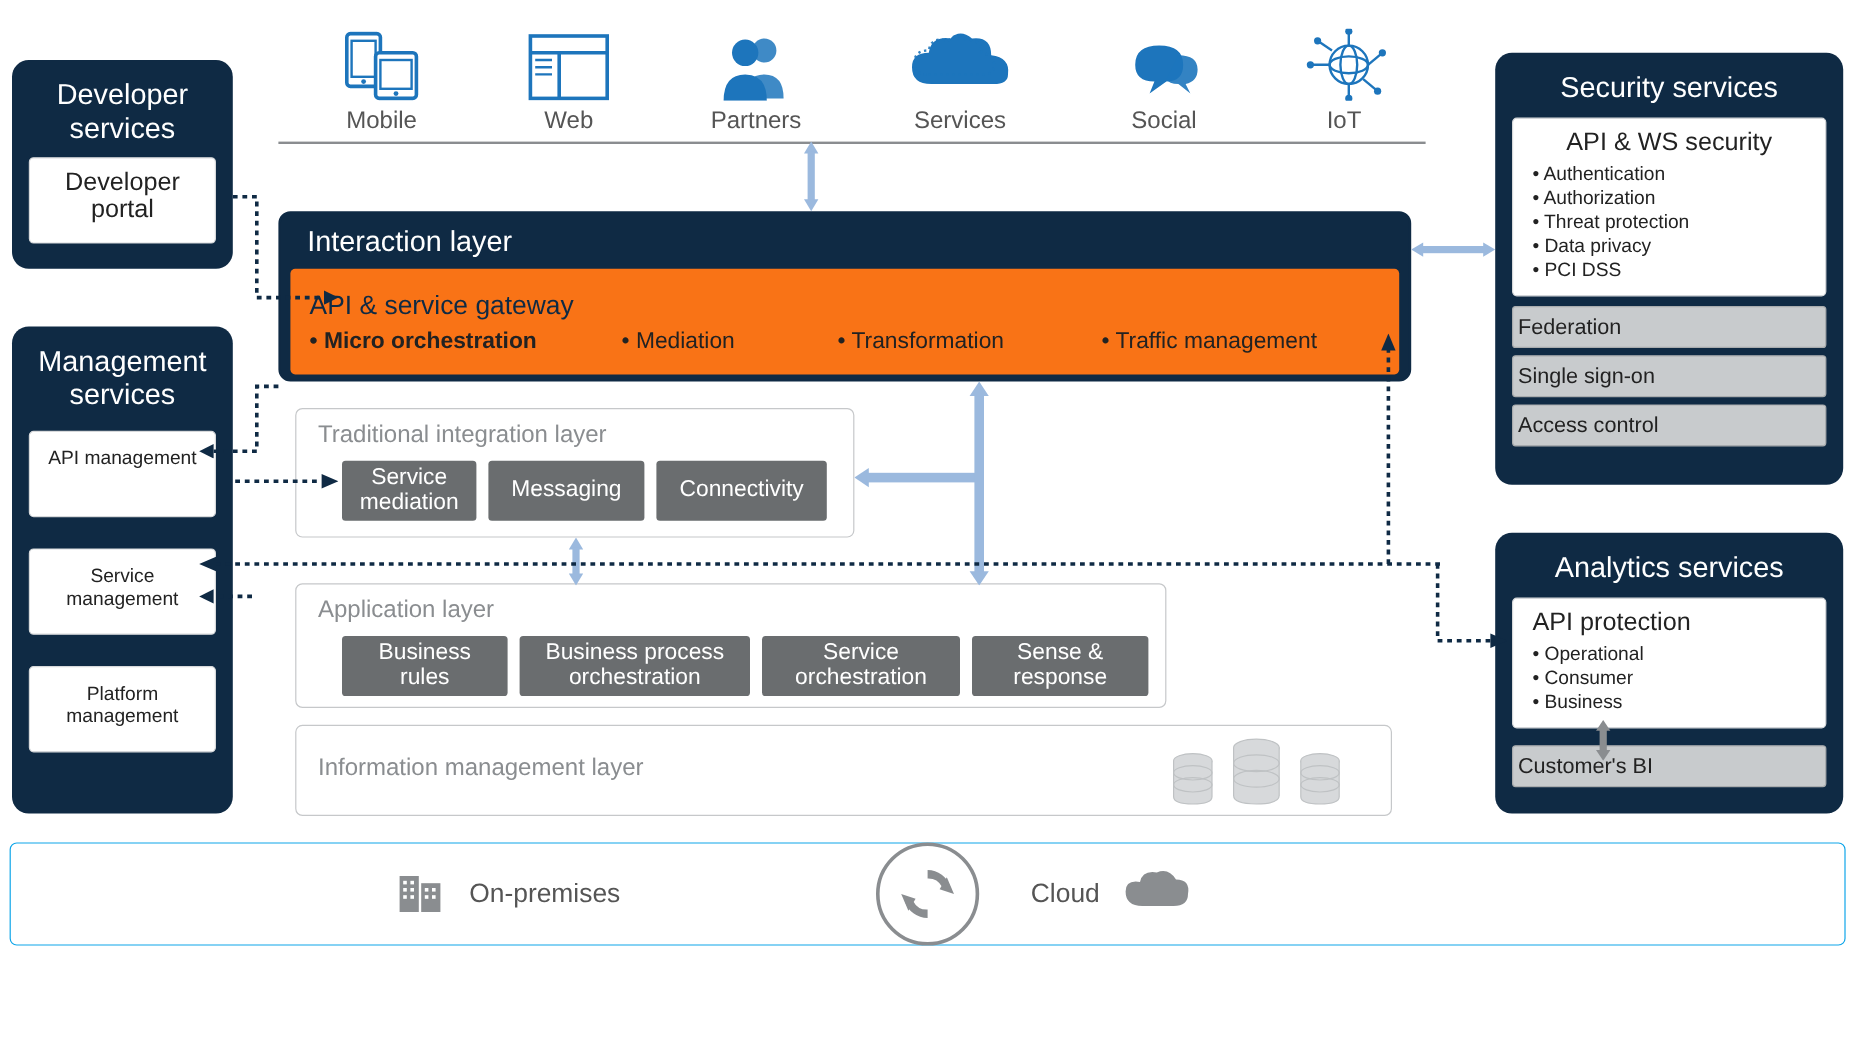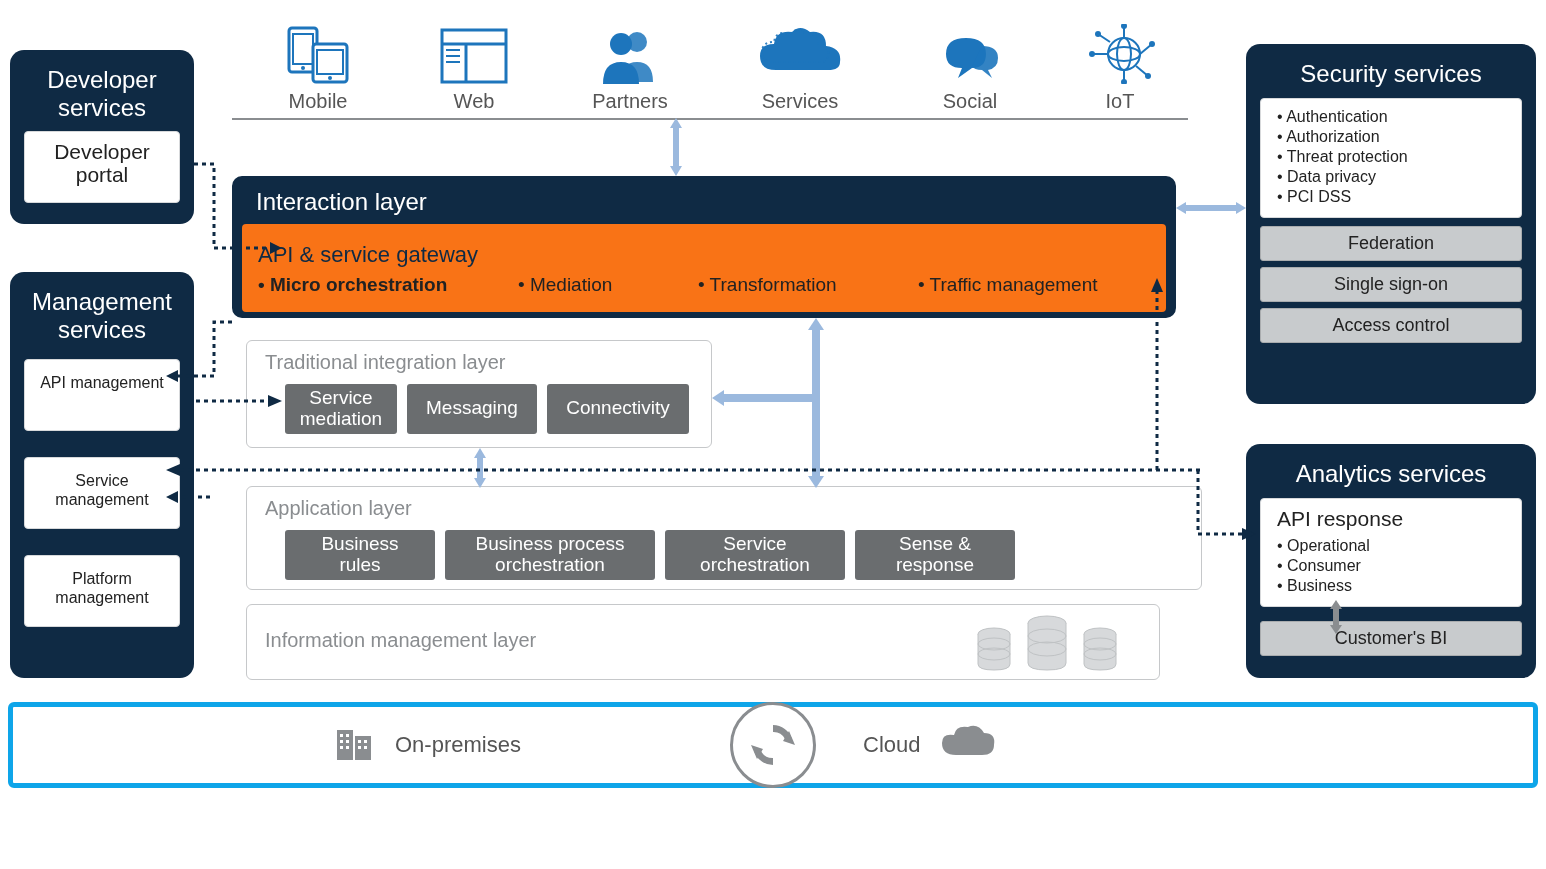--- a/index.html
+++ b/index.html
@@ -33,21 +33,21 @@
   .white-card .card-title { font-size: 21px; text-align: center; padding-bottom: 6px; line-height: 1.1; }
   .white-card ul { list-style: none; padding-left: 6px; }
   .white-card li { font-size: 16px; padding: 1px 0 1px 0; }
   .white-card li::before { content: "• "; }
 
   .grey-pill {
     background: #c8cbcd;
     color: #222;
     border: 1px solid #a9acae;
     border-radius: 3px;
-    text-align: center;
+    text-align: left;
     font-size: 18px;
     padding: 6px 4px;
     margin: 6px 4px 0 4px;
   }
 
   
 
   
   .channel { position: absolute; top: 22px; width: 140px; text-align: center; }
   .channel .glyph { height: 62px; display:flex; align-items:flex-end; justify-content:center; }
@@ -84,21 +84,21 @@
     display:flex; align-items:center; justify-content:center;
   }
   .chip.two { padding:4px 14px; }
 
   
   .db-icons { position:absolute; right:40px; top:10px; display:flex; gap:12px; align-items:flex-end; }
 
   
   .deploy-bar {
     position:absolute; left:8px; right:8px; top:702px; height:86px;
-    border:5px solid #0ea5e9; border-radius:6px; background:#fff;
+    border:1px solid #0ea5e9; border-radius:6px; background:#fff;
   }
   .deploy-bar .seg { position:absolute; top:0; bottom:0; display:flex; align-items:center; gap:18px; font-size:22px; color:#555; }
   .sync-circle {
     position:absolute; left:50%; top:50%; transform:translate(-50%,-50%);
     width:86px; height:86px; border:3px solid #8a8d90; border-radius:50%;
     background:#fff; display:flex; align-items:center; justify-content:center;
   }
 
   
   .arrow-solid { position:absolute; }
@@ -117,37 +117,38 @@
 <div class="side-panel" style="left:10px; top:272px; width:184px; height:406px;">
   <div class="panel-title">Management services</div>
   <div class="white-card centered" style="margin-top:6px; height:72px;">API management</div>
   <div class="white-card centered" style="margin-top:26px; height:72px;">Service management</div>
   <div class="white-card centered" style="margin-top:26px; height:72px;">Platform management</div>
 </div>
 
 <div class="side-panel" style="right:10px; top:44px; width:290px; height:360px;">
   <div class="panel-title" style="font-size:24px;">Security services</div>
   <div class="white-card">
+    <div class="card-title">API &amp; WS security</div>
     <ul>
       <li>Authentication</li>
       <li>Authorization</li>
       <li>Threat protection</li>
       <li>Data privacy</li>
       <li>PCI DSS</li>
     </ul>
   </div>
   <div class="grey-pill">Federation</div>
   <div class="grey-pill">Single sign-on</div>
   <div class="grey-pill">Access control</div>
 </div>
 
 <div class="side-panel" style="right:10px; top:444px; width:290px; height:234px;">
   <div class="panel-title">Analytics services</div>
   <div class="white-card">
-    <div class="card-title" style="text-align:left; padding-left:6px;">API response</div>
+    <div class="card-title" style="text-align:left; padding-left:6px;">API protection</div>
     <ul>
       <li>Operational</li>
       <li>Consumer</li>
       <li>Business</li>
     </ul>
   </div>
   <div class="grey-pill" style="margin-top:14px;">Customer's BI</div>
 </div>
 
 <div class="channel" style="left:248px;">
@@ -256,21 +257,21 @@
 
 <div class="layer-box" style="left:246px; top:340px; width:466px; height:108px;">
   <div class="lyr-title">Traditional integration layer</div>
   <div class="chip-row">
     <div class="chip two" style="width:112px;">Service mediation</div>
     <div class="chip" style="width:130px;">Messaging</div>
     <div class="chip" style="width:142px;">Connectivity</div>
   </div>
 </div>
 
-<div class="layer-box" style="left:246px; top:486px; width:956px; height:104px;">
+<div class="layer-box" style="left:246px; top:486px; width:726px; height:104px;">
   <div class="lyr-title">Application layer</div>
   <div class="chip-row">
     <div class="chip two" style="width:150px;">Business rules</div>
     <div class="chip two" style="width:210px;">Business process orchestration</div>
     <div class="chip two" style="width:180px;">Service orchestration</div>
     <div class="chip two" style="width:160px;">Sense &amp; response</div>
   </div>
 </div>
 
 <div class="layer-box" style="left:246px; top:604px; width:914px; height:76px;">

